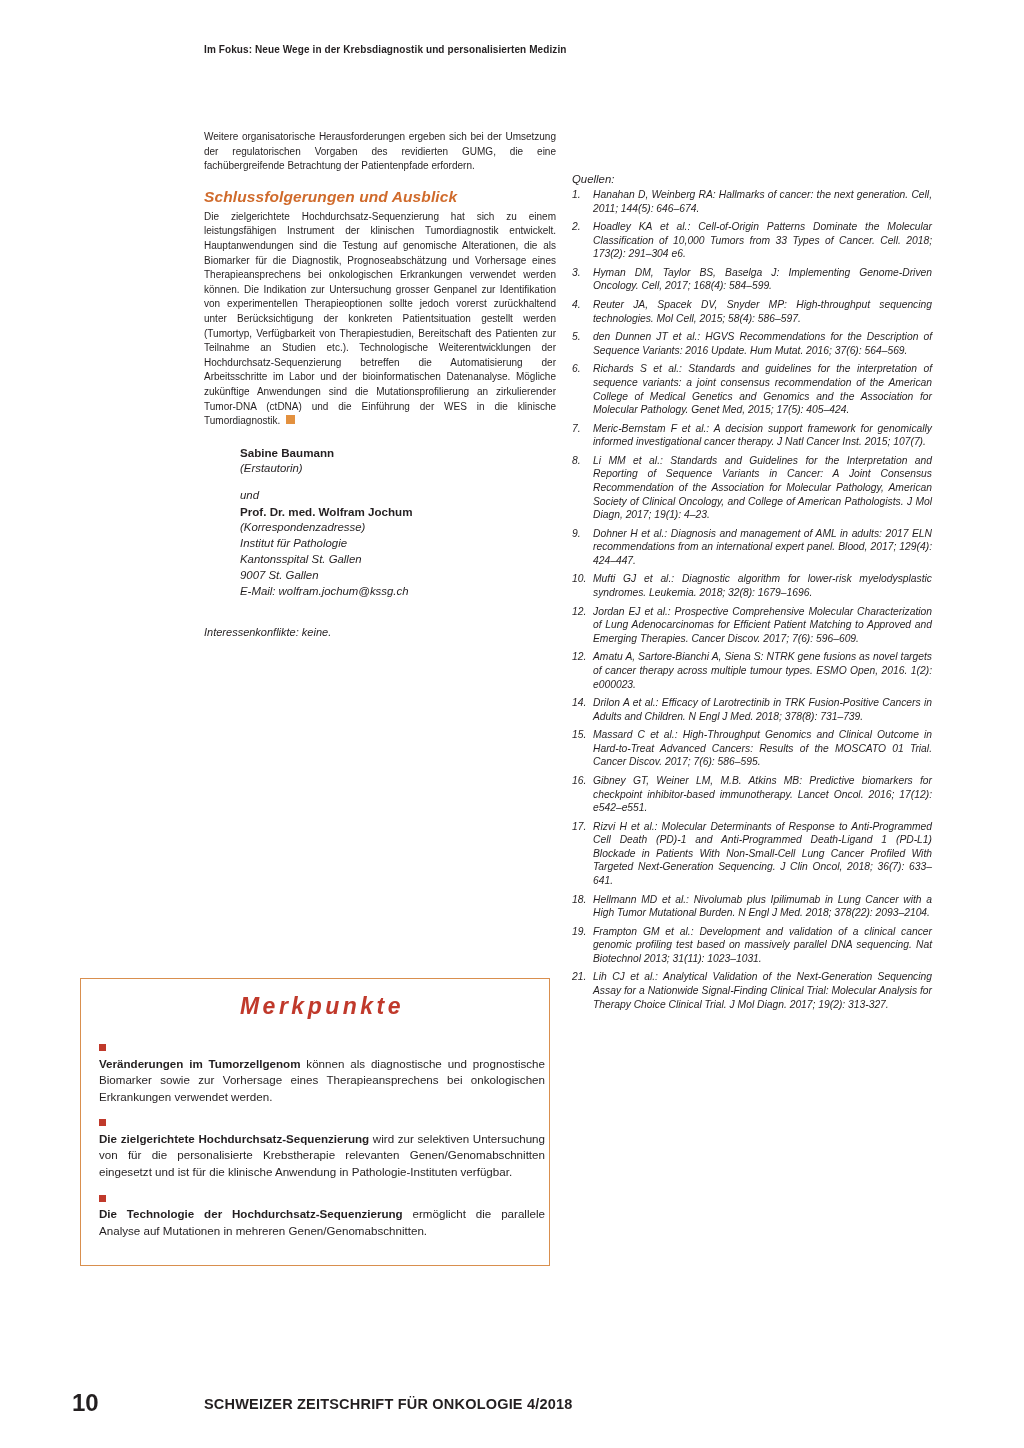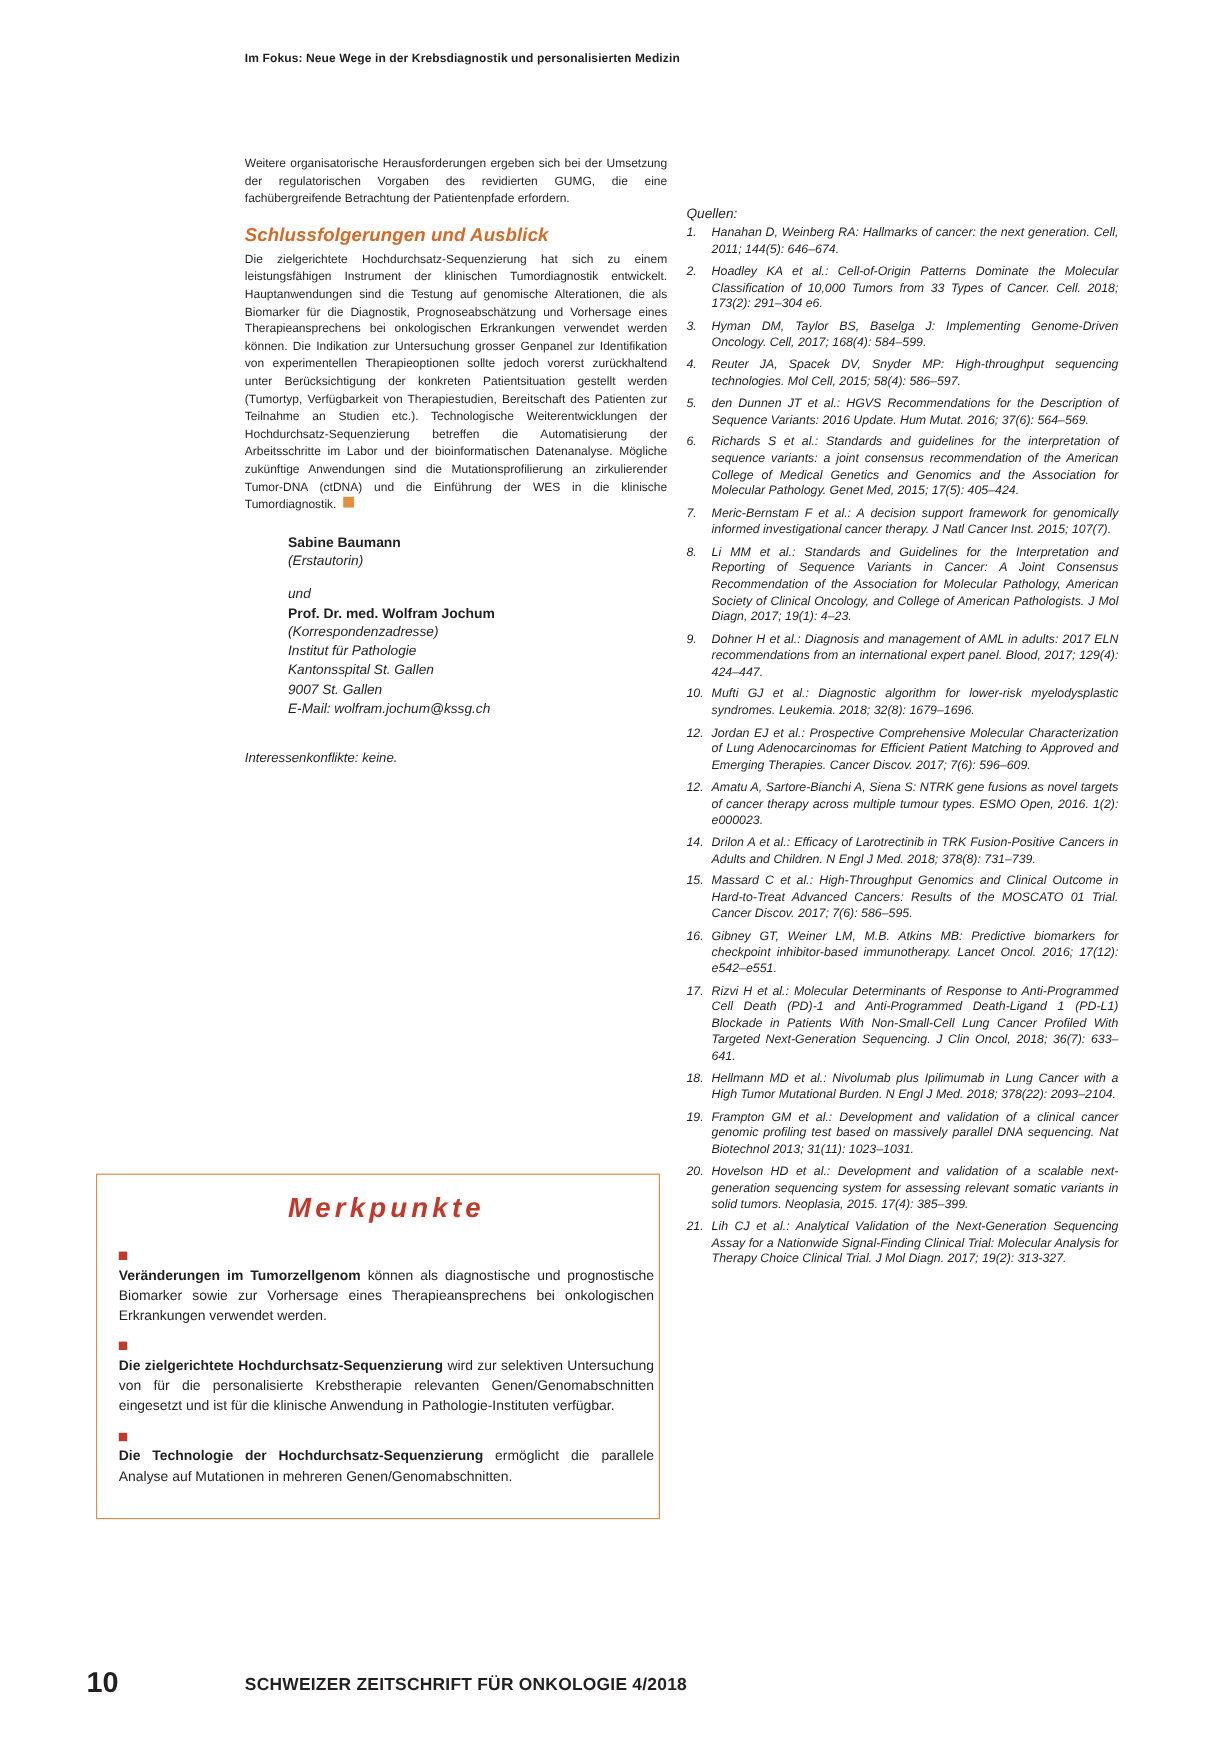--- a/index.html
+++ b/index.html
@@ -277,24 +277,20 @@
         </div>
         <div class="ref-item">
           <div class="ref-num">18.</div>
           <div class="ref-text">Hellmann MD et al.: Nivolumab plus Ipilimumab in Lung Cancer with a High Tumor Mutational Burden. N Engl J Med. 2018; 378(22): 2093–2104.</div>
         </div>
         <div class="ref-item">
           <div class="ref-num">19.</div>
           <div class="ref-text">Frampton GM et al.: Development and validation of a clinical cancer genomic profiling test based on massively parallel DNA sequencing. Nat Biotechnol 2013; 31(11): 1023–1031.</div>
         </div>
         <div class="ref-item">
-          <div class="ref-num">20.</div>
-          <div class="ref-text">Hovelson HD et al.: Development and validation of a scalable next-generation sequencing system for assessing relevant somatic variants in solid tumors. Neoplasia, 2015. 17(4): 385–399.</div>
-        </div>
-        <div class="ref-item">
           <div class="ref-num">21.</div>
           <div class="ref-text">Lih CJ et al.: Analytical Validation of the Next-Generation Sequencing Assay for a Nationwide Signal-Finding Clinical Trial: Molecular Analysis for Therapy Choice Clinical Trial. J Mol Diagn. 2017; 19(2): 313-327.</div>
         </div>
       </div>
   </div>
 
   <div class="merk-box">
     <div class="merk-title">Merkpunkte</div>
     <div id="merk-list">
         <div class="merk-item">

